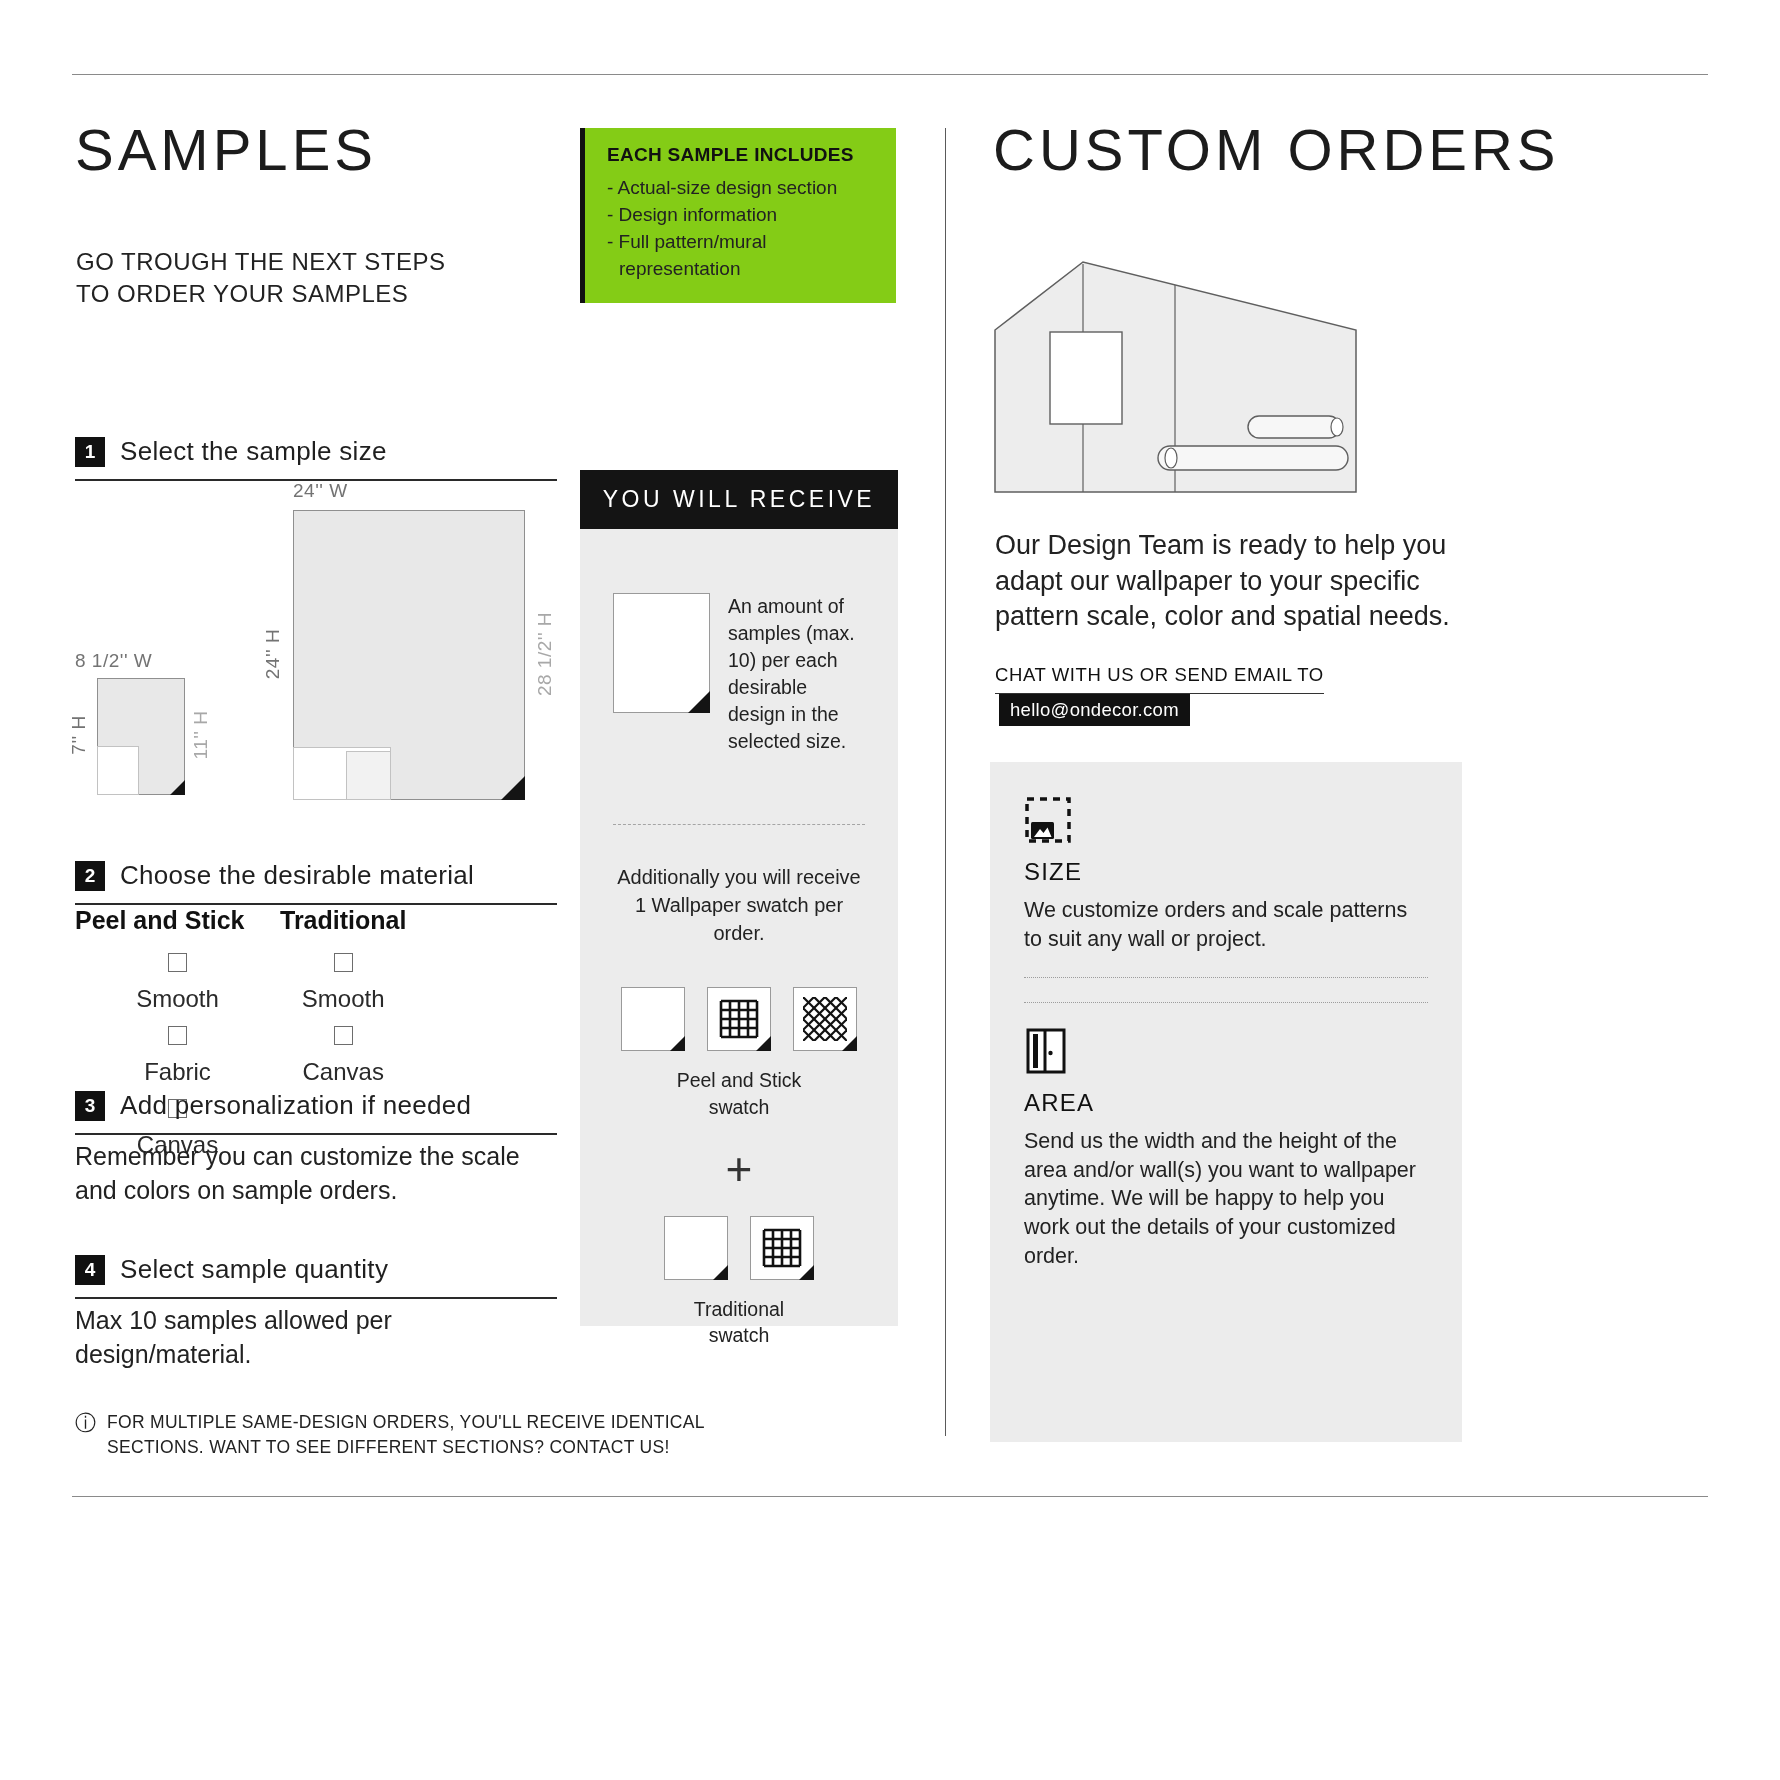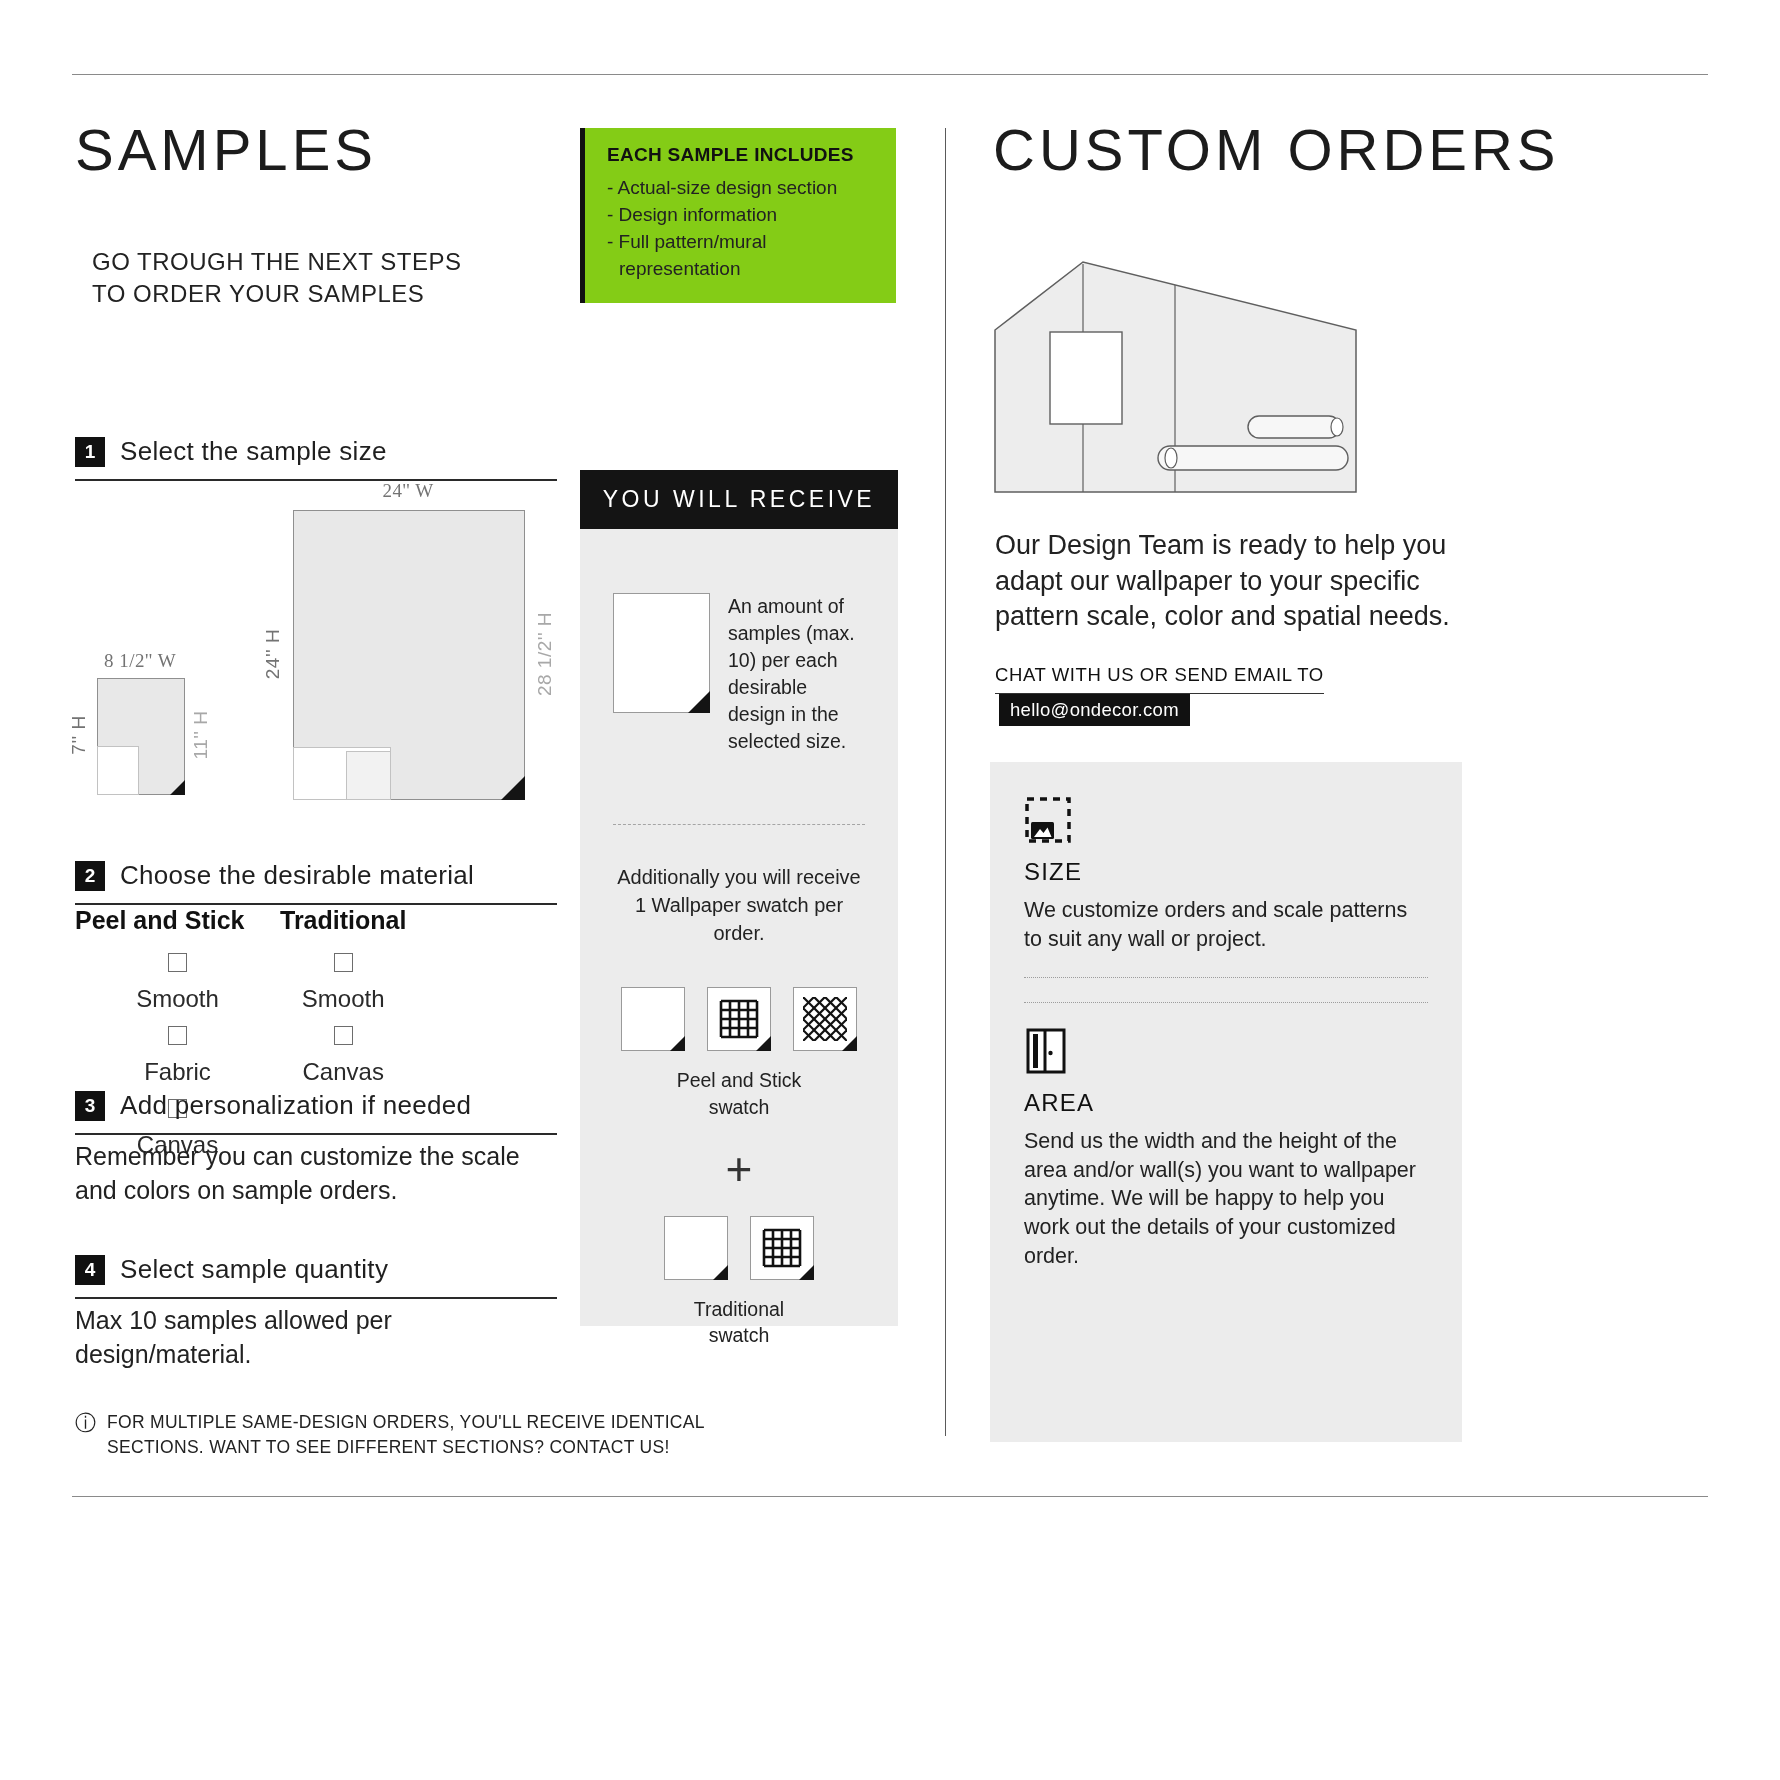--- a/index.html
+++ b/index.html
@@ -23,21 +23,21 @@
 
   .step{position:absolute;left:75px;width:482px;}
   .step-head{display:flex;align-items:center;gap:15px;border-bottom:2px solid #2a2a2a;padding-bottom:12px;}
   .step-num{width:30px;height:30px;background:#111;color:#fff;font-weight:bold;font-size:19px;display:flex;align-items:center;justify-content:center;flex:0 0 auto;}
   .step-label{font-size:26px;color:#1f1f1f;letter-spacing:.3px;}
 
   
   .size-diagram{position:absolute;left:75px;top:478px;width:482px;height:335px;}
   .samp-rect{position:absolute;background:#e8e8e8;border:1px solid #8f8f8f;}
   .dim{position:absolute;font-size:19px;color:#737373;letter-spacing:.5px;white-space:nowrap;}
-  .dim.center{text-align:center;font-family:Liberation Serif, serif;}
+  .dim.center{}
   .dim.rot{transform:translate(-50%,-50%) rotate(-90deg);}
   .dim.lite{color:#a8a8a8;}
   .fold{position:absolute;right:-1px;bottom:-1px;width:0;height:0;border-style:solid;border-color:transparent transparent #141414 transparent;}
   .fold24{border-width:0 0 24px 24px;}
   .fold16{border-width:0 0 15px 15px;}
   .inset{position:absolute;border:1px solid #c2c2c2;box-sizing:border-box;}
 
   
   .materials{position:absolute;left:75px;top:906px;display:flex;}
   .mat-col1{width:205px;}
@@ -81,21 +81,21 @@
 </style>
 </head>
 <body>
 
 <div class="rule" style="left:72px;top:74px;width:1636px;"></div>
 <div class="rule" style="left:72px;top:1496px;width:1636px;"></div>
 <div class="vdivider" style="left:945px;top:128px;height:1308px;"></div>
 
 <div class="big-title" style="left:75px;top:116px;">SAMPLES</div>
 
-<div class="samples-intro" style="left:76px;top:246px;margin-left:16px;">GO TROUGH THE NEXT STEPS
+<div class="samples-intro" style="left:76px;top:246px;">GO TROUGH THE NEXT STEPS
 TO ORDER YOUR SAMPLES</div>
 
 <div class="includes-box">
   <div class="includes-title">EACH SAMPLE INCLUDES</div>
   <div class="inc-item">Actual-size design section</div>
   <div class="inc-item">Design information</div>
   <div class="inc-item">Full pattern/mural representation</div>
 </div>
 
 <div class="step" style="top:436px;">

